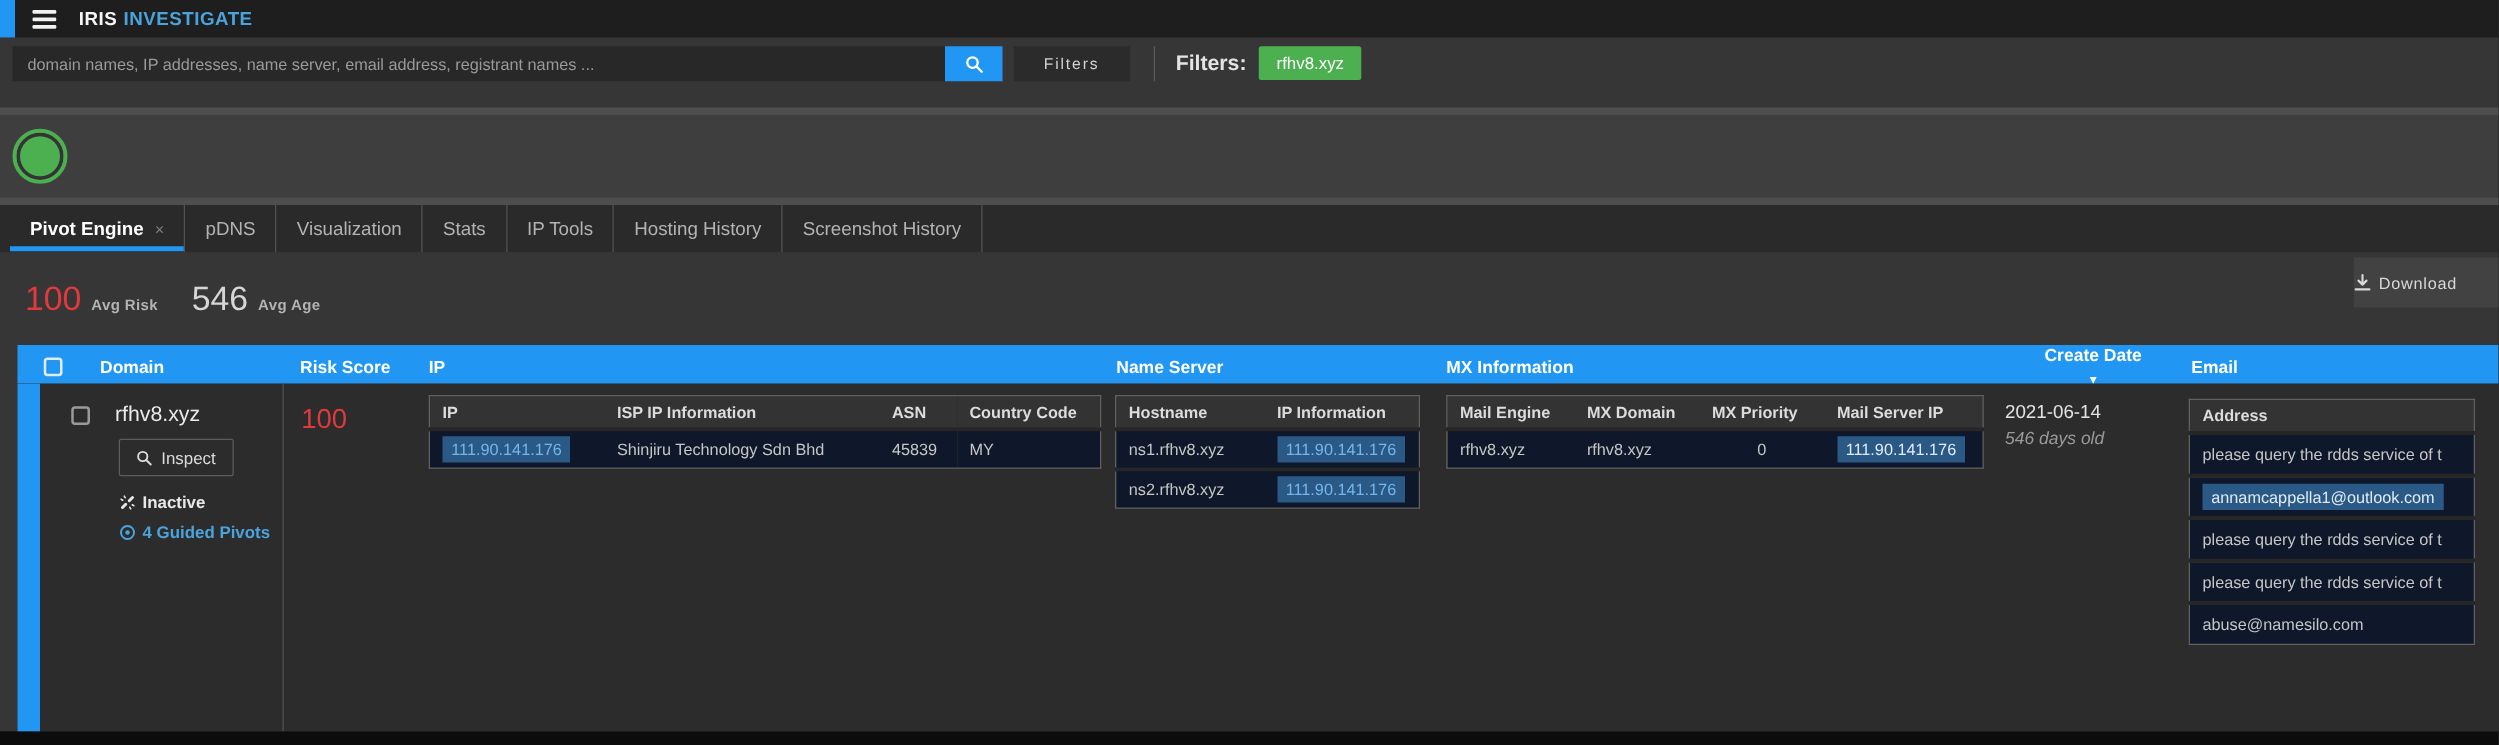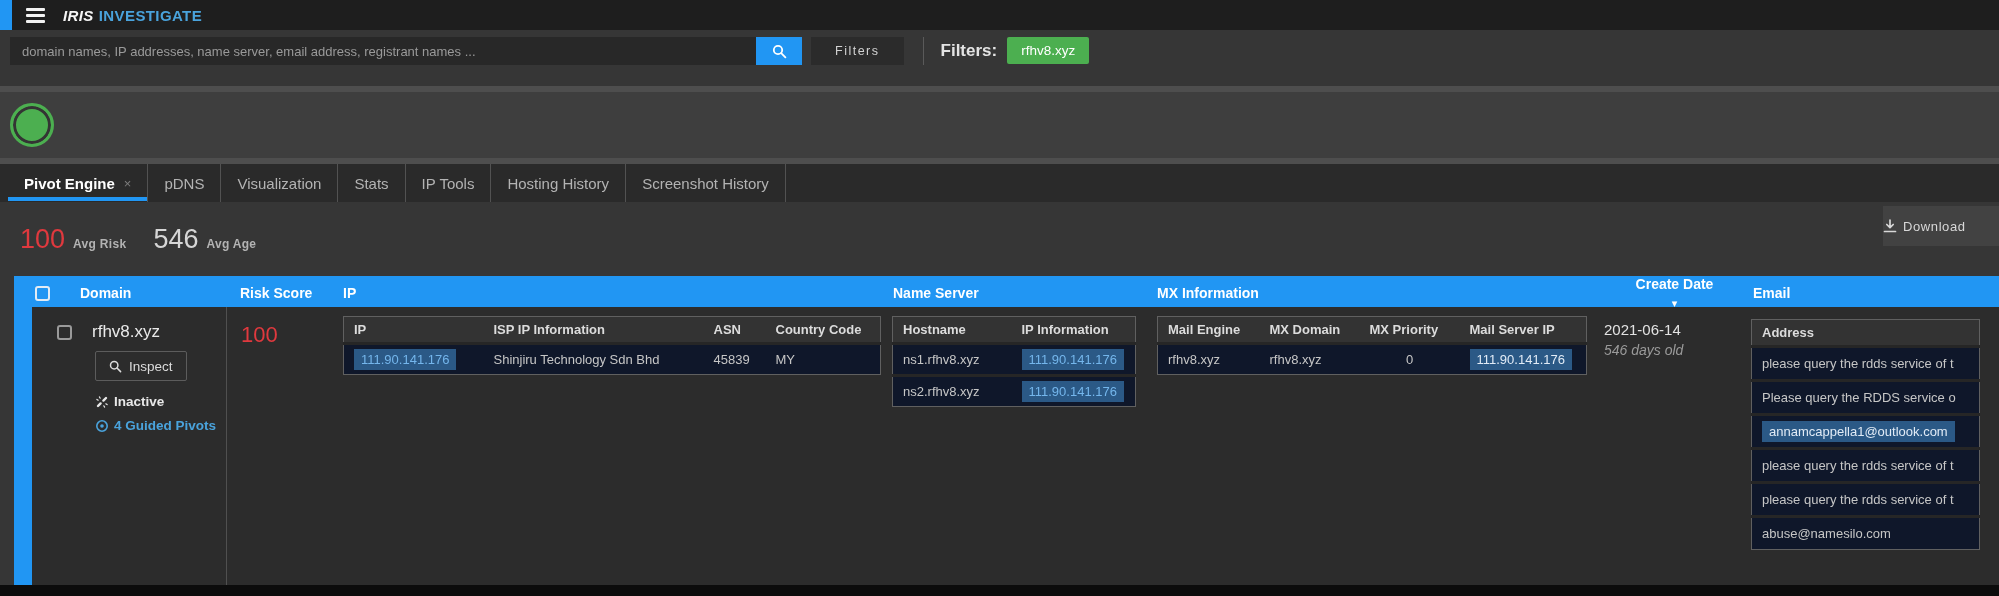--- a/index.html
+++ b/index.html
@@ -6,21 +6,21 @@
   html,body { background:#161616; }
   body { font-family:"Liberation Sans","DejaVu Sans",sans-serif; }
   .screen { position:relative; width:1999px; height:596px; background:#363636; overflow:hidden; }
 
   
   .topbar { height:30px; background:#1e1e1e; display:flex; align-items:center; position:relative; }
   .edge-accent { width:12px; height:30px; background:#2196f3; }
   .hamburger { background:none; border:none; margin-left:10px; padding:4px; cursor:pointer; display:flex; flex-direction:column; gap:3px; }
   .hamburger .bar { width:19px; height:3px; background:#f2f2f2; border-radius:1px; }
   .brand { margin-left:14px; font-size:15px; letter-spacing:.4px; }
-  .brand .iris { color:#f5f5f5; font-weight:bold;font-style:italic; }
+  .brand .iris { color:#f5f5f5; font-weight:bold; }
   .brand .inv { color:#4aa3dc; font-weight:bold; margin-left:5px; }
 
   
   .searchrow { height:56px; background:#363636; display:flex; align-items:flex-start; padding:7px 0 0 10px; }
   .search-input { width:746px; height:28px; background:#282828; border:none; outline:none; color:#cfcfcf; font-size:13px; padding:0 12px; font-family:inherit; }
   .search-input::placeholder { color:#9a9a9a; }
   .searchbtn { width:46px; height:28px; background:#2196f3; border:none; cursor:pointer; display:flex; align-items:center; justify-content:center; }
   .advancedbtn { height:28px; margin-left:9px; background:#2b2b2b; border:none; color:#d2d2d2; font-size:12.5px; letter-spacing:1.5px; padding:0 24px; cursor:pointer; font-family:inherit; }
   .vdiv { width:1px; height:28px; background:#5a5a5a; margin-left:19px; }
   .filters-label { color:#e4e4e4; font-size:17px; font-weight:bold; margin-left:17px; line-height:28px; }
@@ -305,23 +305,20 @@
           <thead>
               <tr>
                 <th>Address</th>
               </tr>
             </thead>
           <tbody>
             <tr>
                 <td>please query the rdds service of t</td>
               </tr>
             <tr>
-                <td>Please query the RDDS service o</td>
-              </tr>
-            <tr>
                 <td><span class="hl hl-light">annamcappella1@outlook.com</span></td>
               </tr>
             <tr>
                 <td>please query the rdds service of t</td>
               </tr>
             <tr>
                 <td>please query the rdds service of t</td>
               </tr>
             <tr>
                 <td>abuse@namesilo.com</td>

